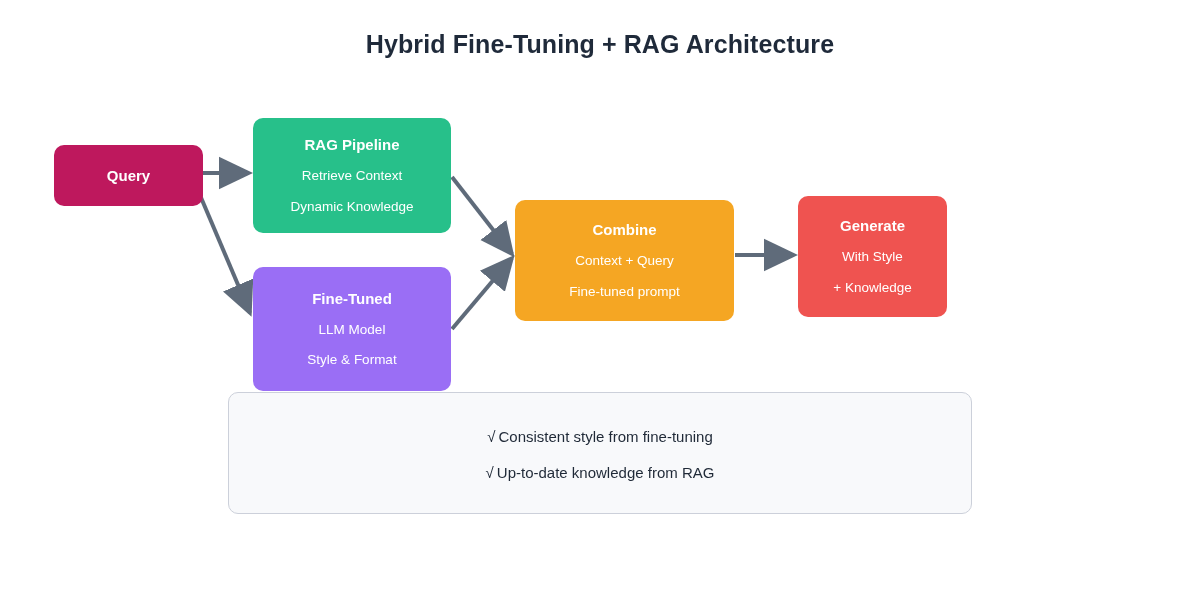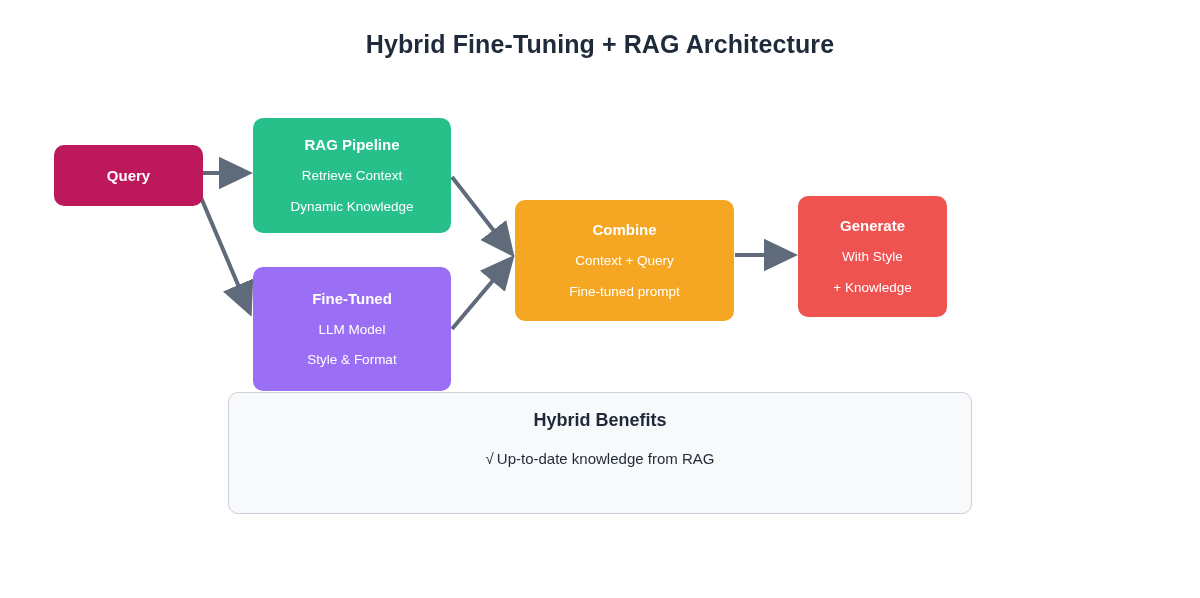--- a/index.html
+++ b/index.html
@@ -154,21 +154,23 @@
     <div class="node-line">Fine-tuned prompt</div>
   </div>
 
   <div class="node" id="node-generate">
     <div class="node-title">Generate</div>
     <div class="node-line">With Style</div>
     <div class="node-line">+ Knowledge</div>
   </div>
 
   <div class="benefits-panel">
-    <div class="benefits-title">Hybrid Benefits</div>
 
+    <div class="benefit-item">
+      <span class="benefit-check">√</span><span>Consistent style from fine-tuning</span>
+    </div>
 
     <div class="benefit-item">
       <span class="benefit-check">√</span><span>Up-to-date knowledge from RAG</span>
     </div>
   </div>
 
 </div>
 
 </body></html>

